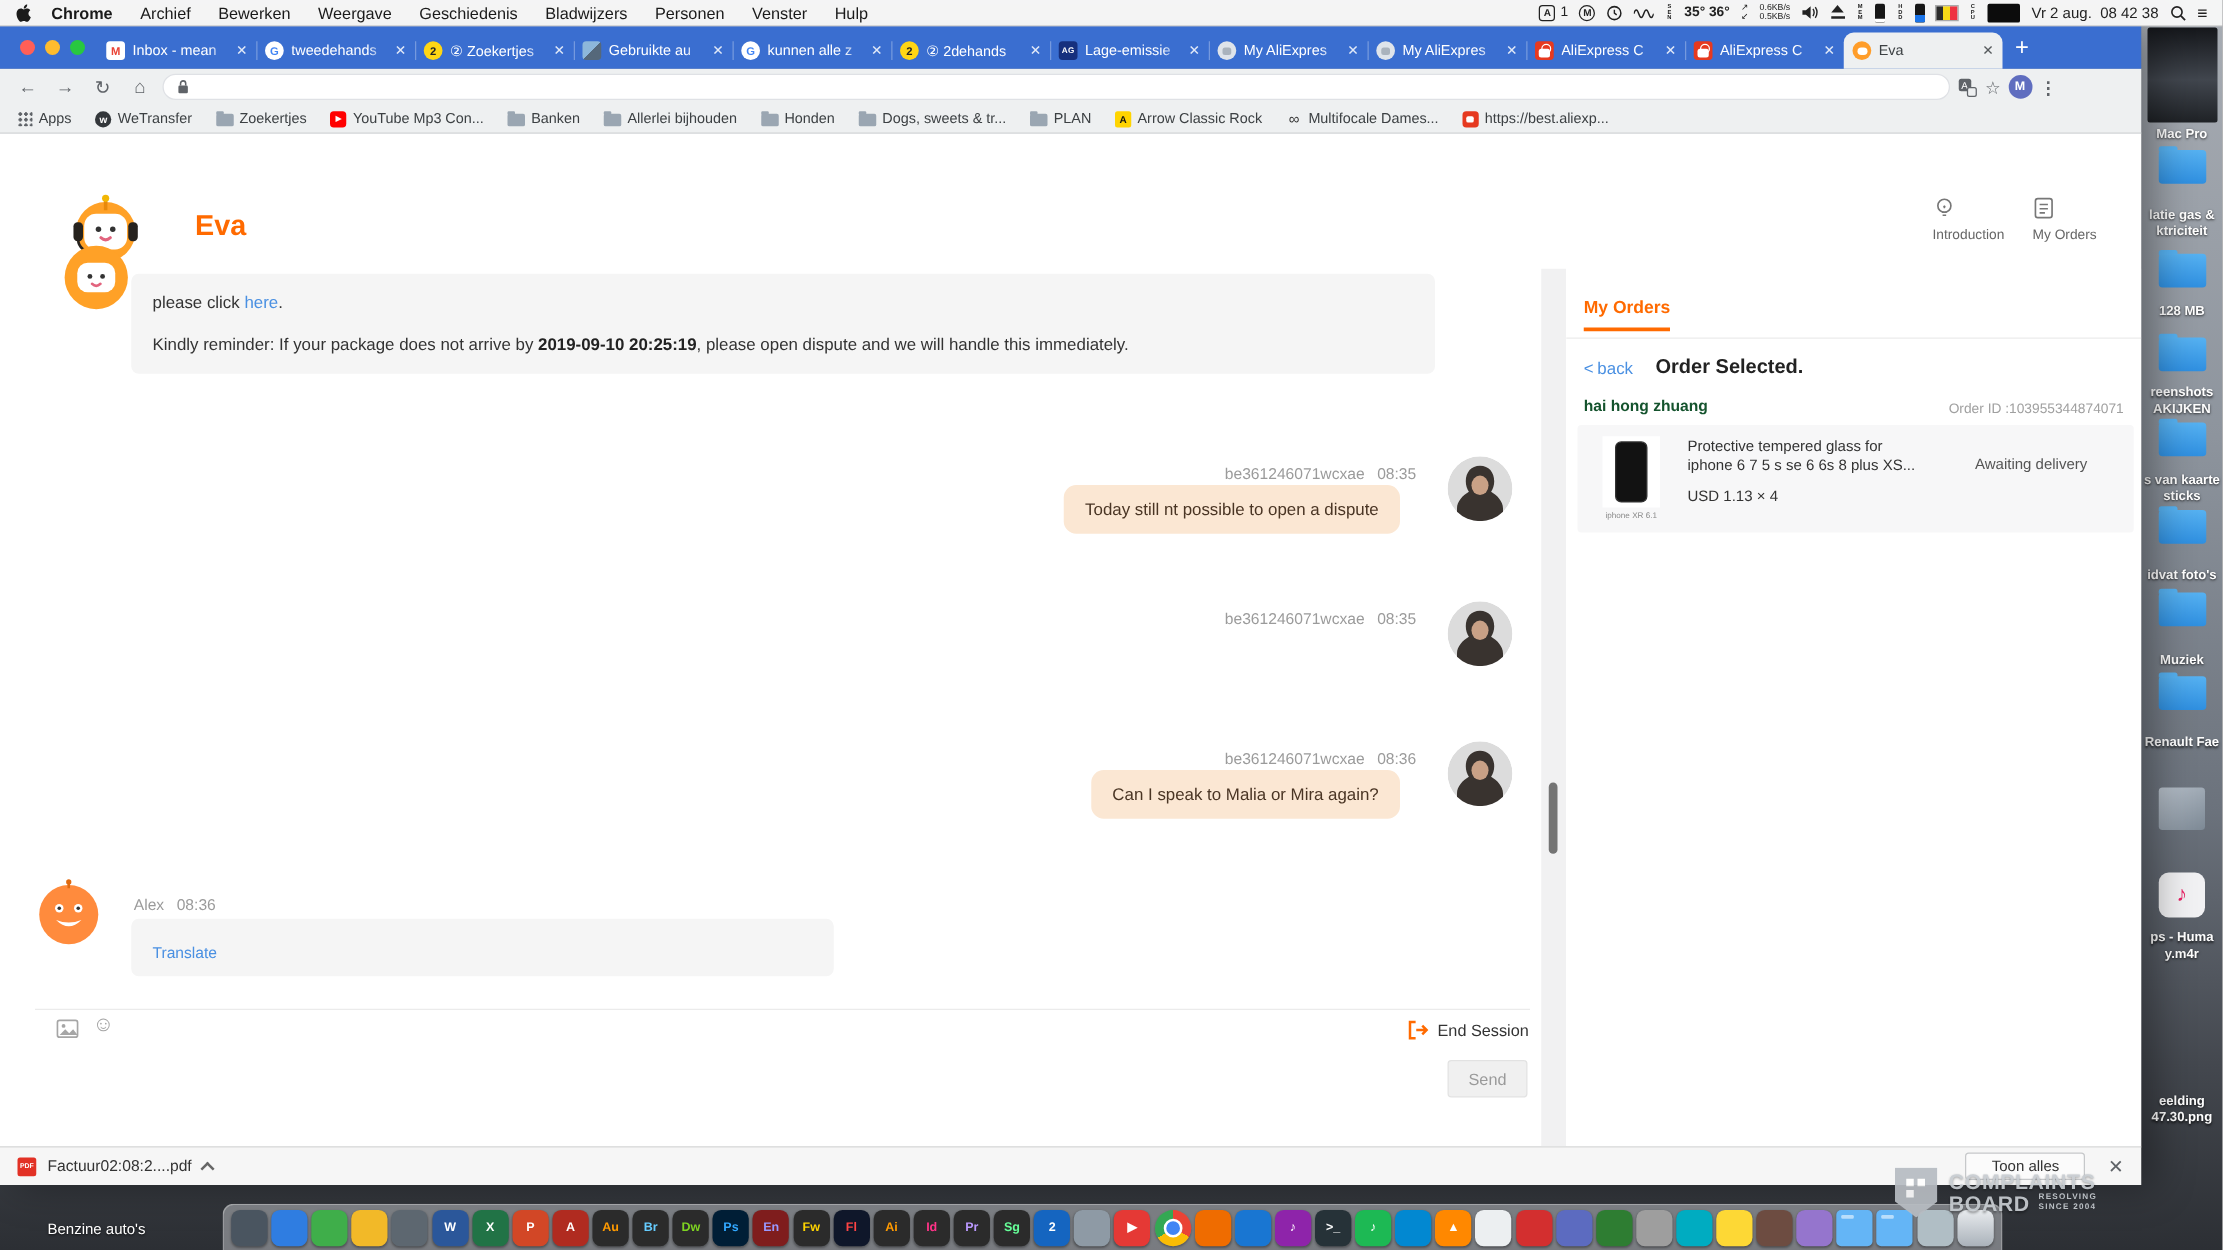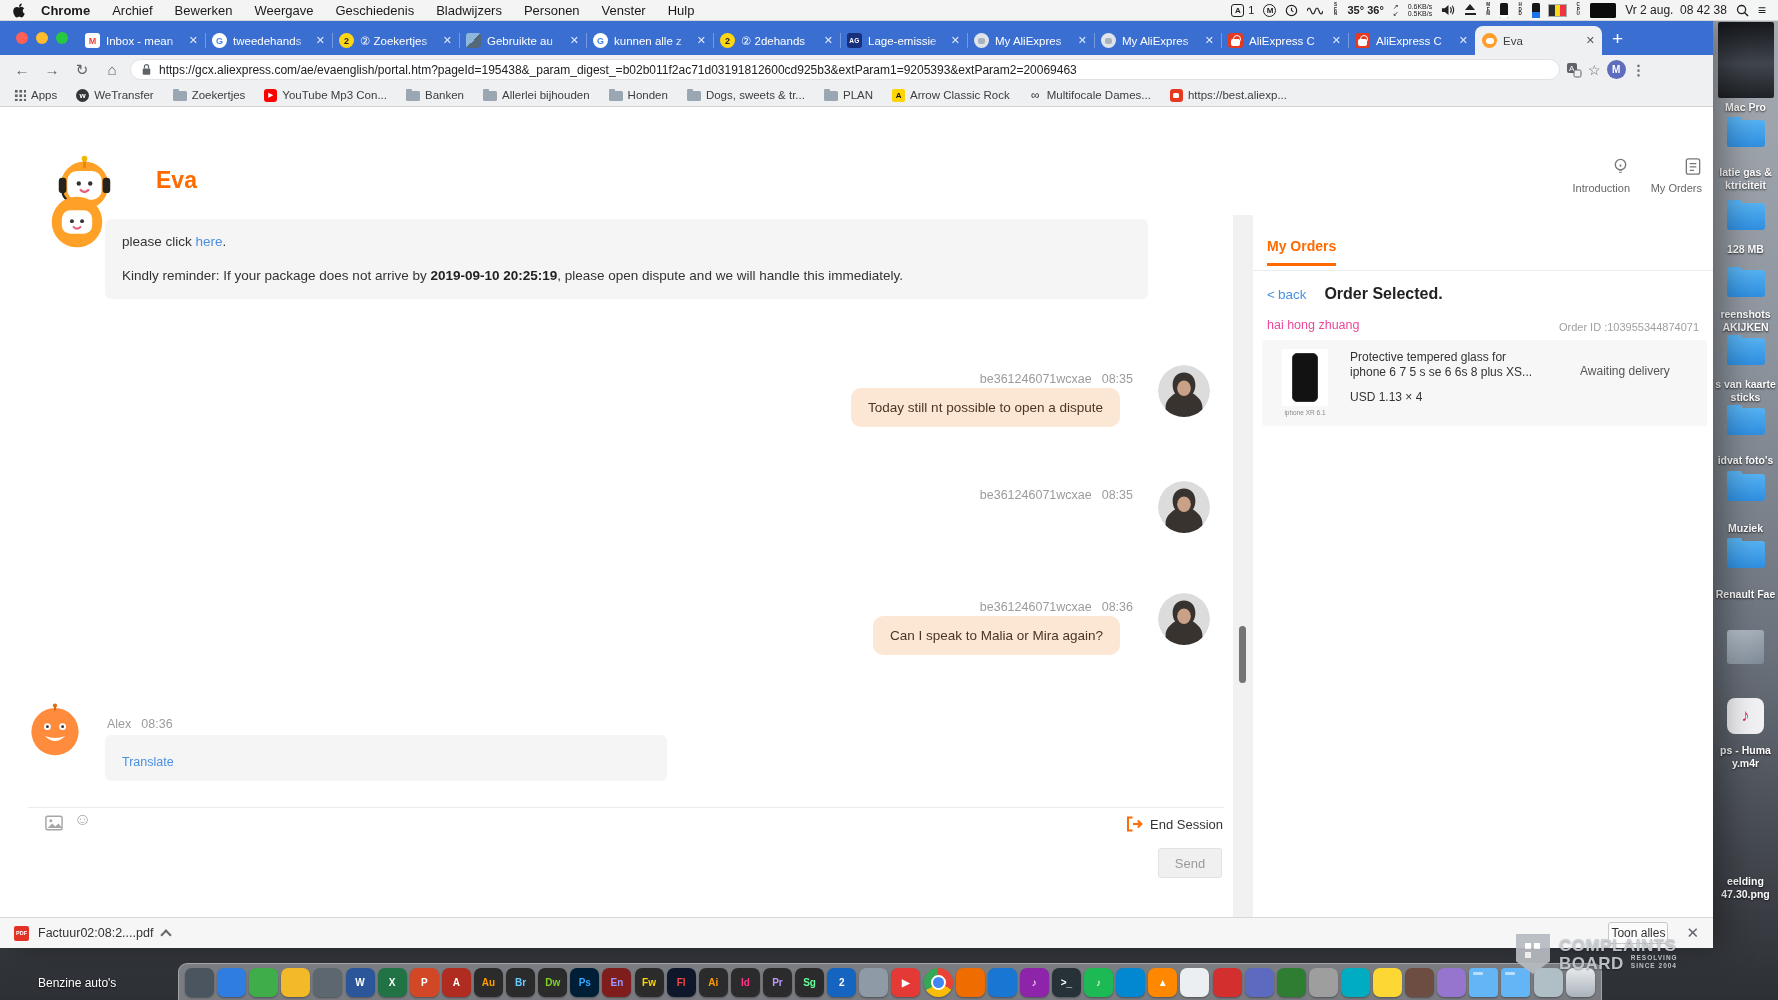--- a/index.html
+++ b/index.html
@@ -80,21 +80,21 @@
   .bi-wetransfer{background:#33373b;border-radius:50%;color:#fff;font-size:8px;font-weight:bold}
   .bi-arrow{background:#ffd400;border-radius:2px;color:#111;font-size:8px;font-weight:bold}
   .bi-glasses{color:#333;font-size:12px}
   .bi-alibm{background:#e6391f;border-radius:3px}
   .bi-alibm::after{content:"";width:6px;height:5px;background:#fff;border-radius:1.5px}
 
   
   .content{position:relative;height:810px;background:#fff;overflow:hidden}
   .eva-logo{position:absolute;left:54px;top:45px;width:61px;height:61px}
   .eva-title{position:absolute;left:156px;top:60px;font-size:23px;font-weight:bold;color:#ff6a00}
-  .hn{position:absolute;top:50px;display:flex;flex-direction:column;align-items:flex-end;gap:6px;color:#666;cursor:pointer}
+  .hn{position:absolute;top:50px;display:flex;flex-direction:column;align-items:flex-start;gap:6px;color:#666;cursor:pointer}
   .hn1{left:1546px;width:84px}.hn2{left:1626px;width:76px}
   .hn .lbl{font-size:11px}
   .partial-avatar{position:absolute;left:50px;top:88px;width:54px;height:54px}
 
   .agent-block{position:absolute;left:105px;top:112px;width:1043px;background:#f5f5f5;border-radius:6px;padding:13px 17px;font-size:13.5px;color:#333}
   .aline{line-height:20px;white-space:nowrap}
   .aspacer{height:14px}
   b.dt{color:#222}
   .link{color:#4a90e2;cursor:pointer}
 
@@ -123,36 +123,36 @@
   .scroll-thumb{position:absolute;left:1239px;top:519px;width:7px;height:57px;background:#747474;border-radius:4px}
 
   
   .panel{position:absolute;left:1253px;top:108px;width:460px;height:702px;background:#fff}
   .ptabs{margin-top:22px;padding-left:14px;border-bottom:1px solid #ececec;height:34px}
   .ptab{display:inline-block;font-size:14px;font-weight:bold;color:#ff6a00;padding-bottom:9px;border-bottom:3px solid #ff6a00;cursor:pointer}
   .backrow{position:absolute;left:14px;top:70px;display:flex;align-items:center}
   .backlink{color:#4a90e2;font-size:13.5px;cursor:pointer}
   .backlink .ar{margin-right:3px}
   .pheading{margin-left:18px;font-size:16px;font-weight:bold;color:#222}
-  .buyer{position:absolute;left:14px;top:103px;font-size:12.5px;font-weight:normal;color:#ec4899}
+  .buyer{position:absolute;left:14px;top:103px;font-size:12.5px;font-weight:bold;color:#14532d}
   .orderid{position:absolute;right:14px;top:106px;font-size:11px;color:#a0a0a0}
   .pcard{position:absolute;left:9px;top:125px;width:445px;height:86px;background:#f7f7f8;border-radius:3px;cursor:pointer}
   .pthumb{position:absolute;left:20px;top:9px;width:46px;height:57px;background:#fff;display:flex;align-items:center;justify-content:center}
   .pphone{width:26px;height:49px;background:#121212;border-radius:5px;border:1px solid #333}
   .pcap{position:absolute;left:12px;top:69px;width:62px;text-align:center;font-size:6.5px;color:#8a8a8a}
   .ptitle{position:absolute;left:88px;top:10px;width:215px;font-size:12px;color:#333;line-height:15px}
   .pprice{position:absolute;left:88px;top:50px;font-size:12px;color:#333}
   .pstatus{position:absolute;left:318px;top:24px;font-size:12px;color:#555}
 
   
   .dlbar{height:31px;background:#f6f6f6;border-top:1px solid #d8d8d8;display:flex;align-items:center;padding:0 14px;font-size:12.5px;color:#333;gap:9px}
   .pdficon{width:15px;height:15px;background:#e23125;border-radius:2px;color:#fff;font-size:5.5px;font-weight:bold;display:flex;align-items:center;justify-content:center}
   .chevup{width:8px;height:8px;border-left:2px solid #666;border-top:2px solid #666;transform:rotate(45deg);margin-top:4px}
   .dl-right{margin-left:auto;display:flex;align-items:center;gap:18px}
-  .showall{padding:3px 2px;background:#fbfbfb;border:1px solid #c6c8ca;border-radius:3px;font-size:12px;color:#333;cursor:pointer}
+  .showall{padding:3px 20px;background:#fbfbfb;border:1px solid #c6c8ca;border-radius:3px;font-size:12px;color:#333;cursor:pointer}
   .dlclose{font-size:15px;color:#5f6368;cursor:pointer}
 
   
   .dock{position:absolute;bottom:0;left:178px;width:1424px;height:37px;background:rgba(214,217,222,.45);border:1px solid rgba(255,255,255,.3);border-bottom:none;border-radius:9px 9px 0 0;display:flex;align-items:center;justify-content:space-between;padding:3px 6px;z-index:30}
   .dicon{width:29px;height:29px;border-radius:7px;display:flex;align-items:center;justify-content:center;font-size:10px;font-weight:bold;color:#fff;flex:none;cursor:pointer;box-shadow:0 1px 2px rgba(0,0,0,.35)}
   .dicon.ring{border-radius:50%;background:conic-gradient(#ea4335 0 33%,#fbbc05 33% 66%,#34a853 66% 100%);position:relative}
   .dicon.ring::after{content:"";position:absolute;inset:7px;background:#4285f4;border:2.5px solid #fff;border-radius:50%}
   .dicon.folder{position:relative;border-radius:4px}
   .dicon.folder::before{content:"";position:absolute;top:4px;left:4px;width:10px;height:3px;background:rgba(255,255,255,.55);border-radius:1px}
   .dicon.trash{background:linear-gradient(#e8ebee,#aab2ba)!important}
@@ -329,21 +329,20 @@
   <div class="toolbar">
     <span class="navbtn">←</span>
     <span class="navbtn">→</span>
     <span class="navbtn">↻</span>
     <span class="navbtn">⌂</span>
     <div class="omnibox">
       <svg width="11" height="13" viewBox="0 0 16 18">
           <rect x="2.5" y="7.5" width="11" height="9" rx="1.5" fill="#5f6368"></rect>
           <path d="M5 7.5V5a3 3 0 016 0v2.5" fill="none" stroke="#5f6368" stroke-width="1.8"></path>
         </svg>
-      <span class="url">https://gcx.aliexpress.com/ae/evaenglish/portal.htm?pageId=195438&amp;_param_digest_=b02b011f2ac71d03191812600cd925b3&amp;extParam1=9205393&amp;extParam2=20069463</span>
     </div>
     <svg class="tb-ic" width="16" height="16" viewBox="0 0 16 16">
         <rect x="1" y="1" width="10" height="10" rx="2" fill="#5f6368"></rect>
         <text x="3" y="9" font-size="8" fill="#fff">A</text>
         <rect x="8" y="8" width="7" height="7" rx="1.5" fill="#eef0f1" stroke="#5f6368"></rect>
       </svg>
     <span class="tb-ic">☆</span>
     <span class="avatarM">M</span>
     <span class="tb-ic" style="font-weight:bold">⋮</span>
   </div>

